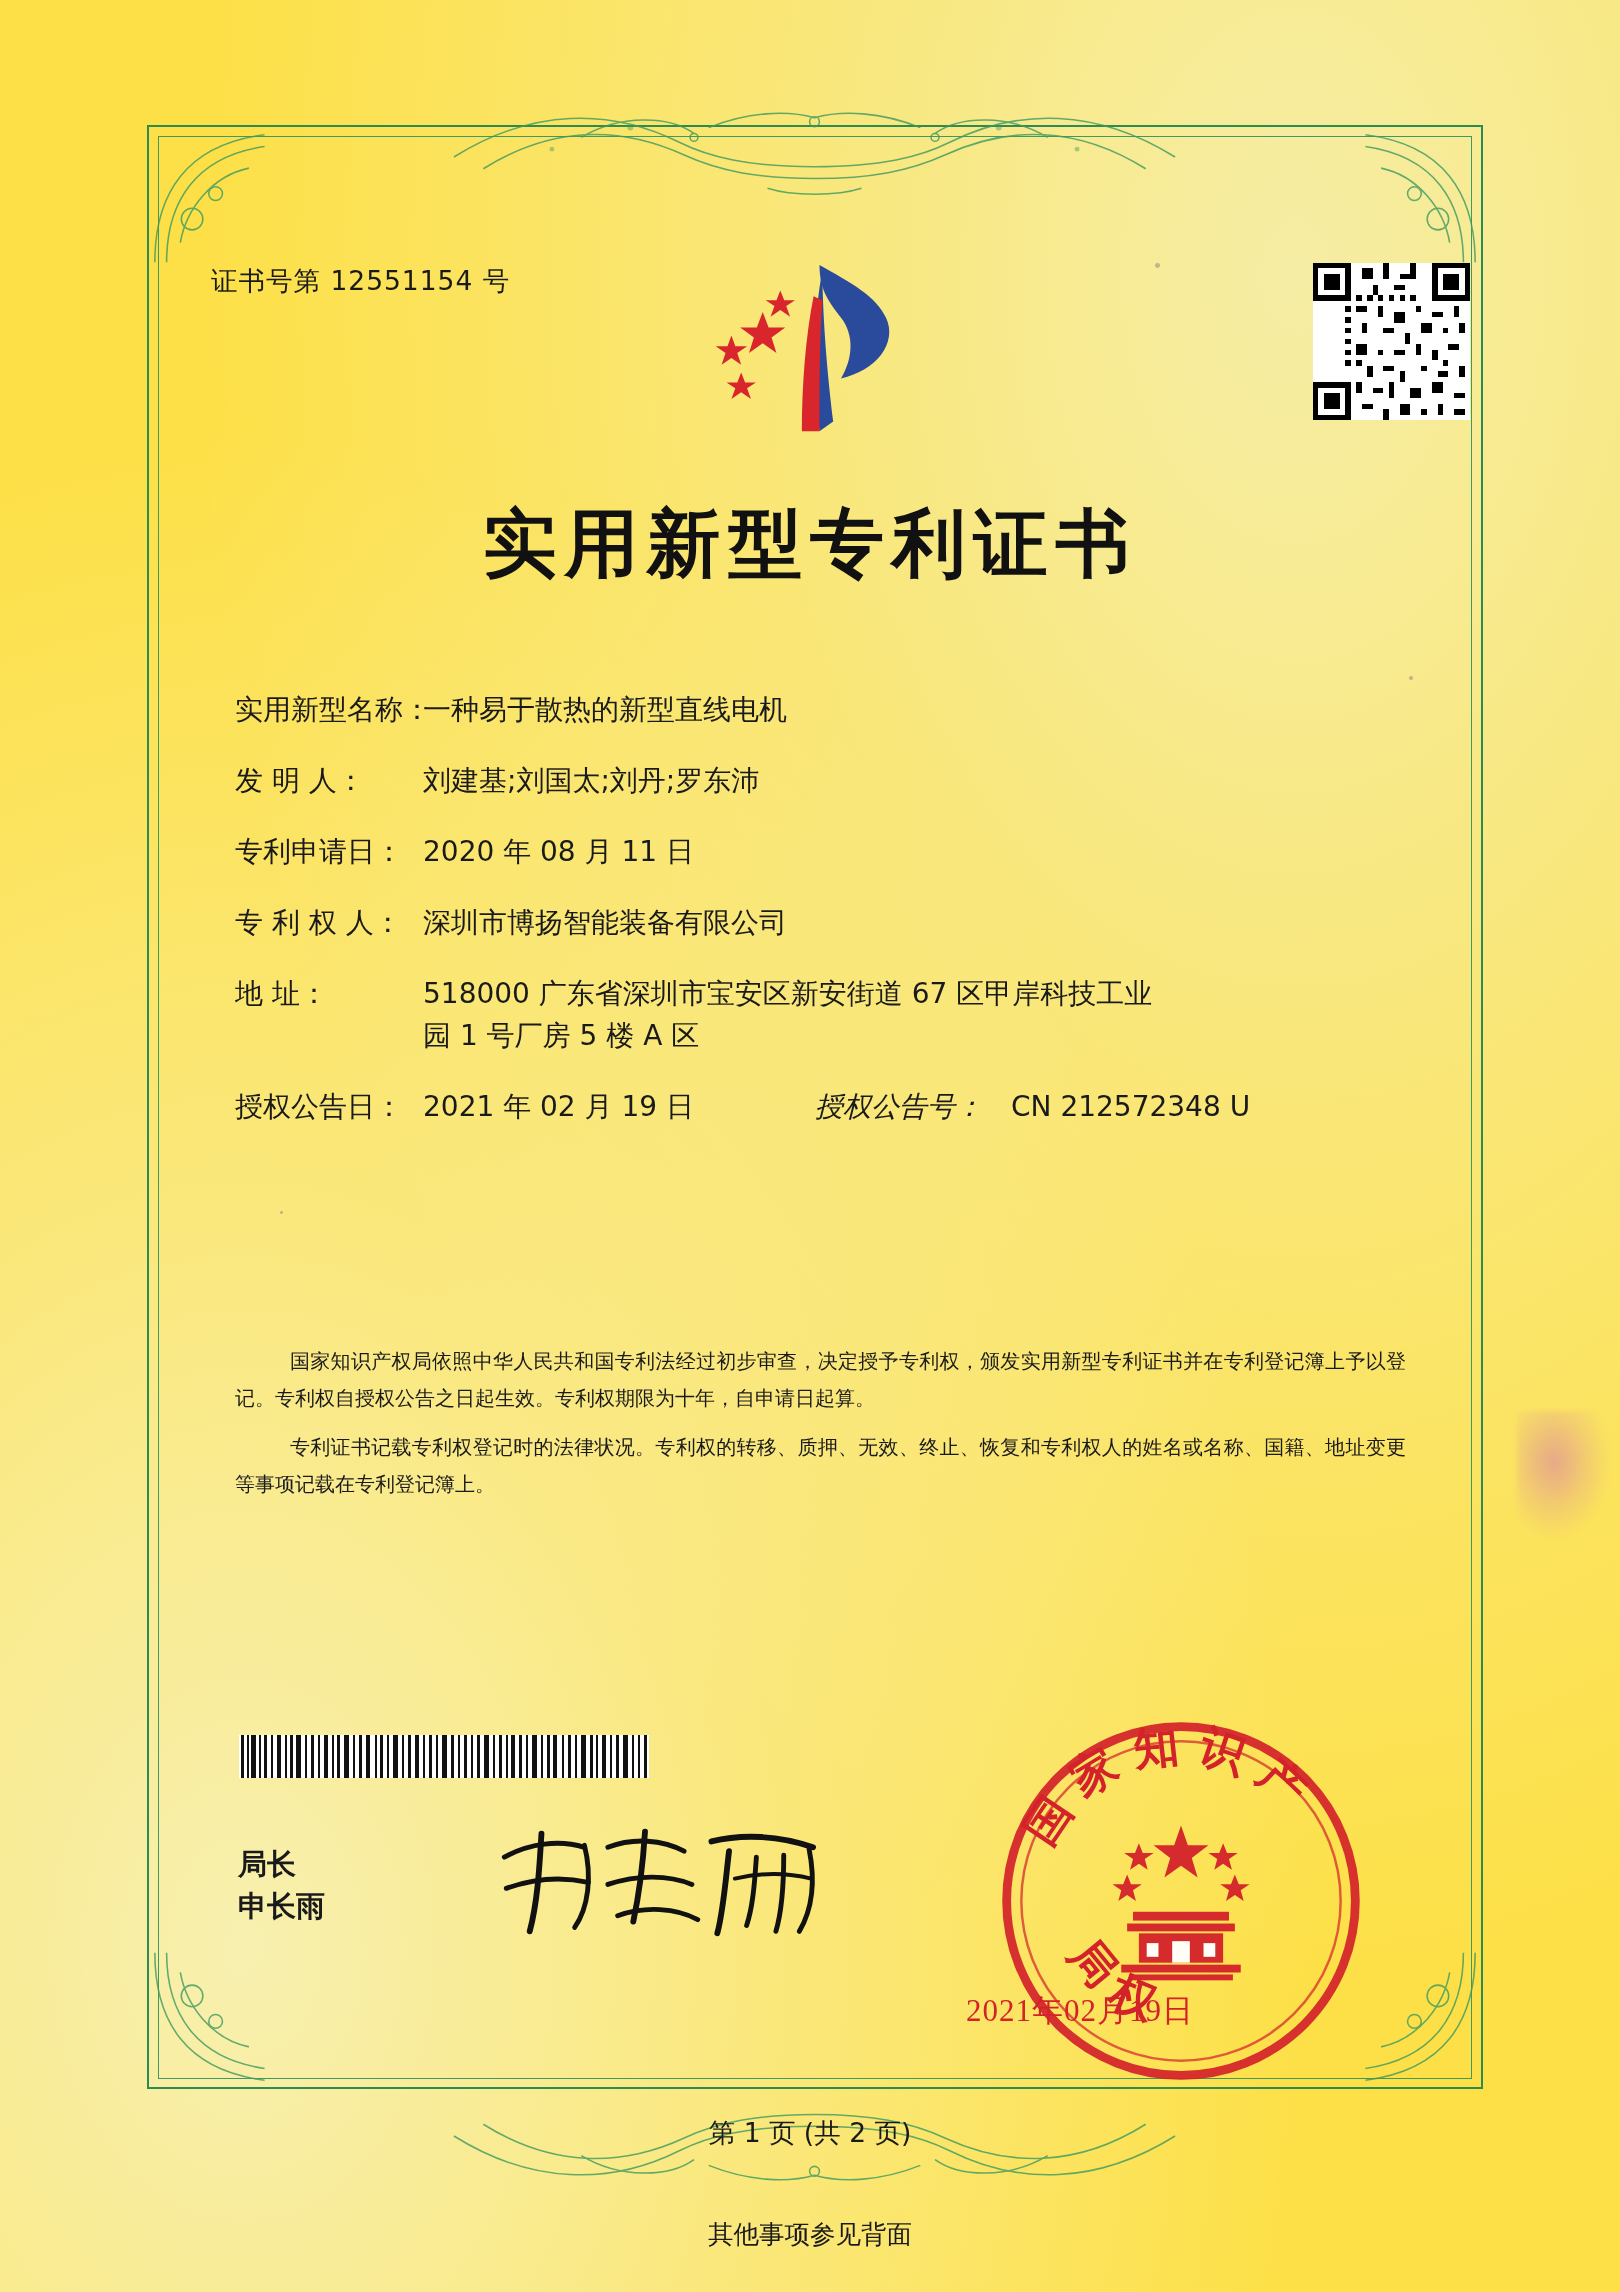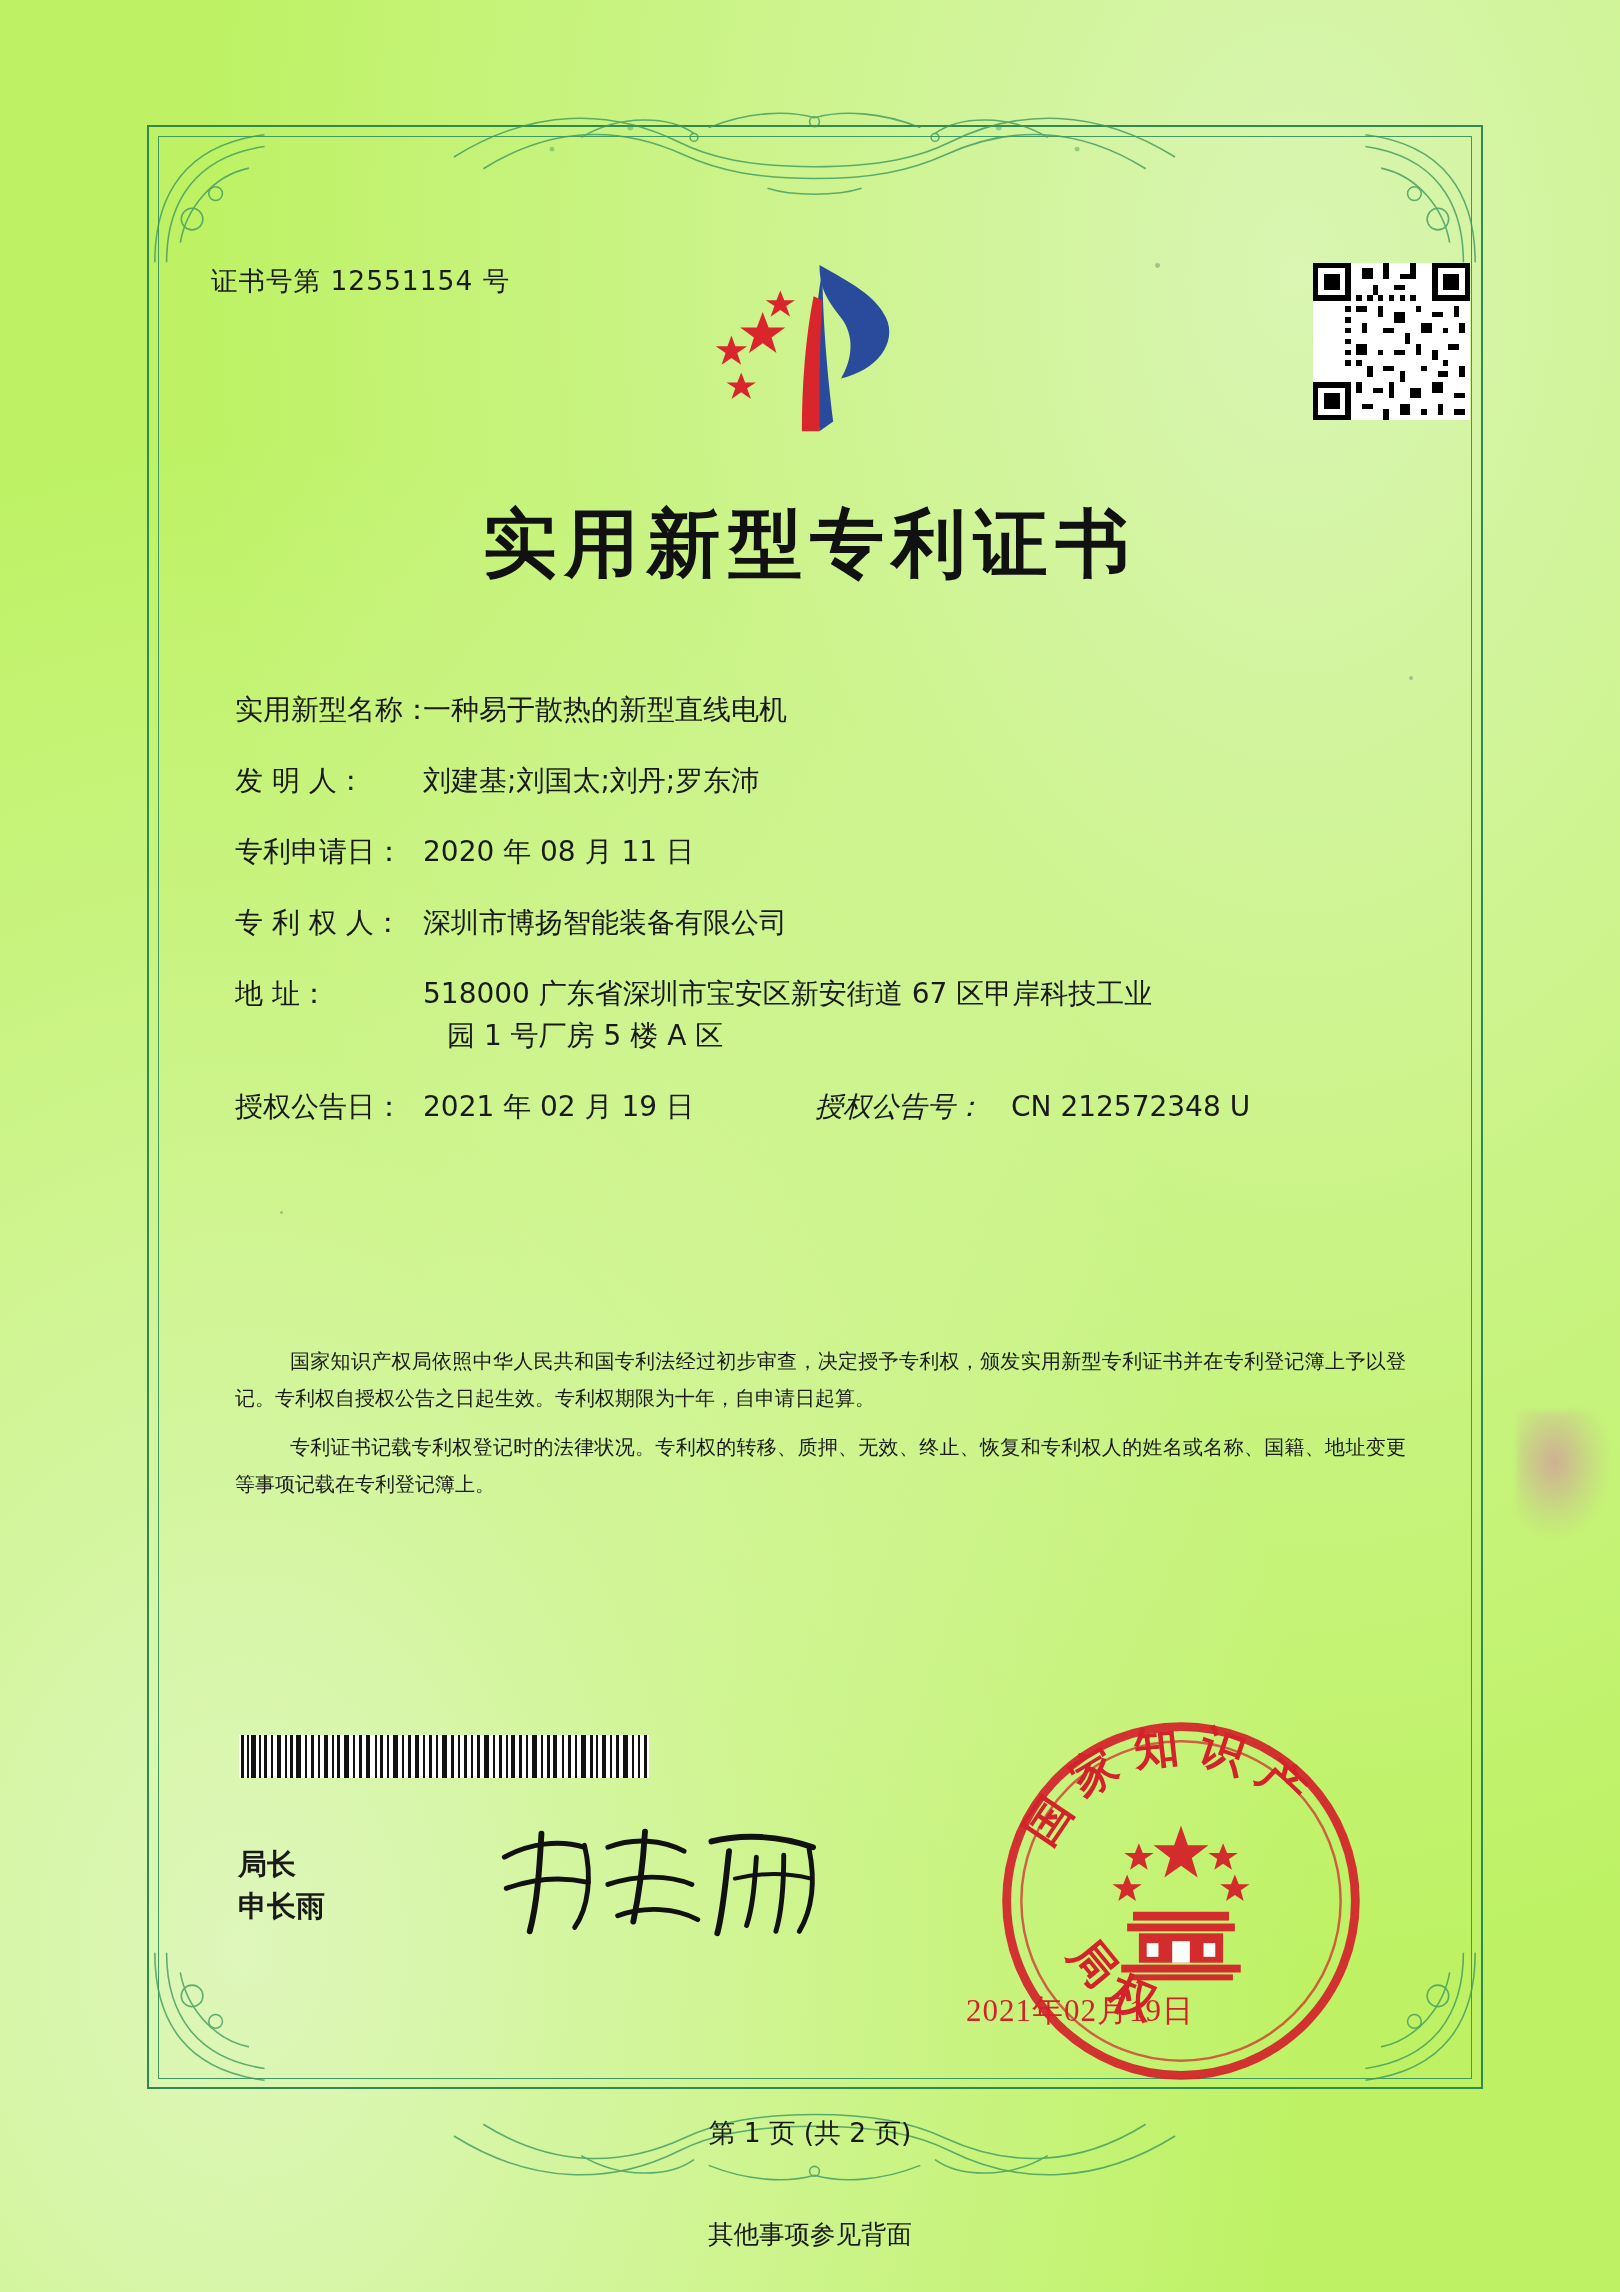--- a/index.html
+++ b/index.html
@@ -14,21 +14,21 @@
     color: #1a1a1a;
     position: relative;
     overflow: hidden;
   }
 
   
   .page {
     position: absolute;
     left: 0; top: 0;
     width: 1620px; height: 2293px;
-    background: #bef264;
+    background: #fde047;
   }
 
   
   .paper-tint {
     position: absolute;
     inset: 0;
     background:
       radial-gradient(ellipse at 80% 12%, rgba(240,248,242,0.55) 0%, rgba(255,255,255,0) 60%),
       radial-gradient(ellipse at 15% 85%, rgba(244,250,245,0.6) 0%, rgba(255,255,255,0) 55%);
     pointer-events: none;
@@ -125,21 +125,20 @@
     flex: 0 0 188px;
     display: inline-block;
   }
   .row .value {
     flex: 1 1 auto;
     white-space: normal;
   }
   .row .value .line2 {
     display: block;
     margin-top: 13.7px;
-    margin-left: 24px;
   }
   .row.pub {
     margin-bottom: 21.6px;
   }
   .pub .value-left {
     width: 392px;
     flex: 0 0 392px;
   }
   .pub .label2 {
     width: 196px;

